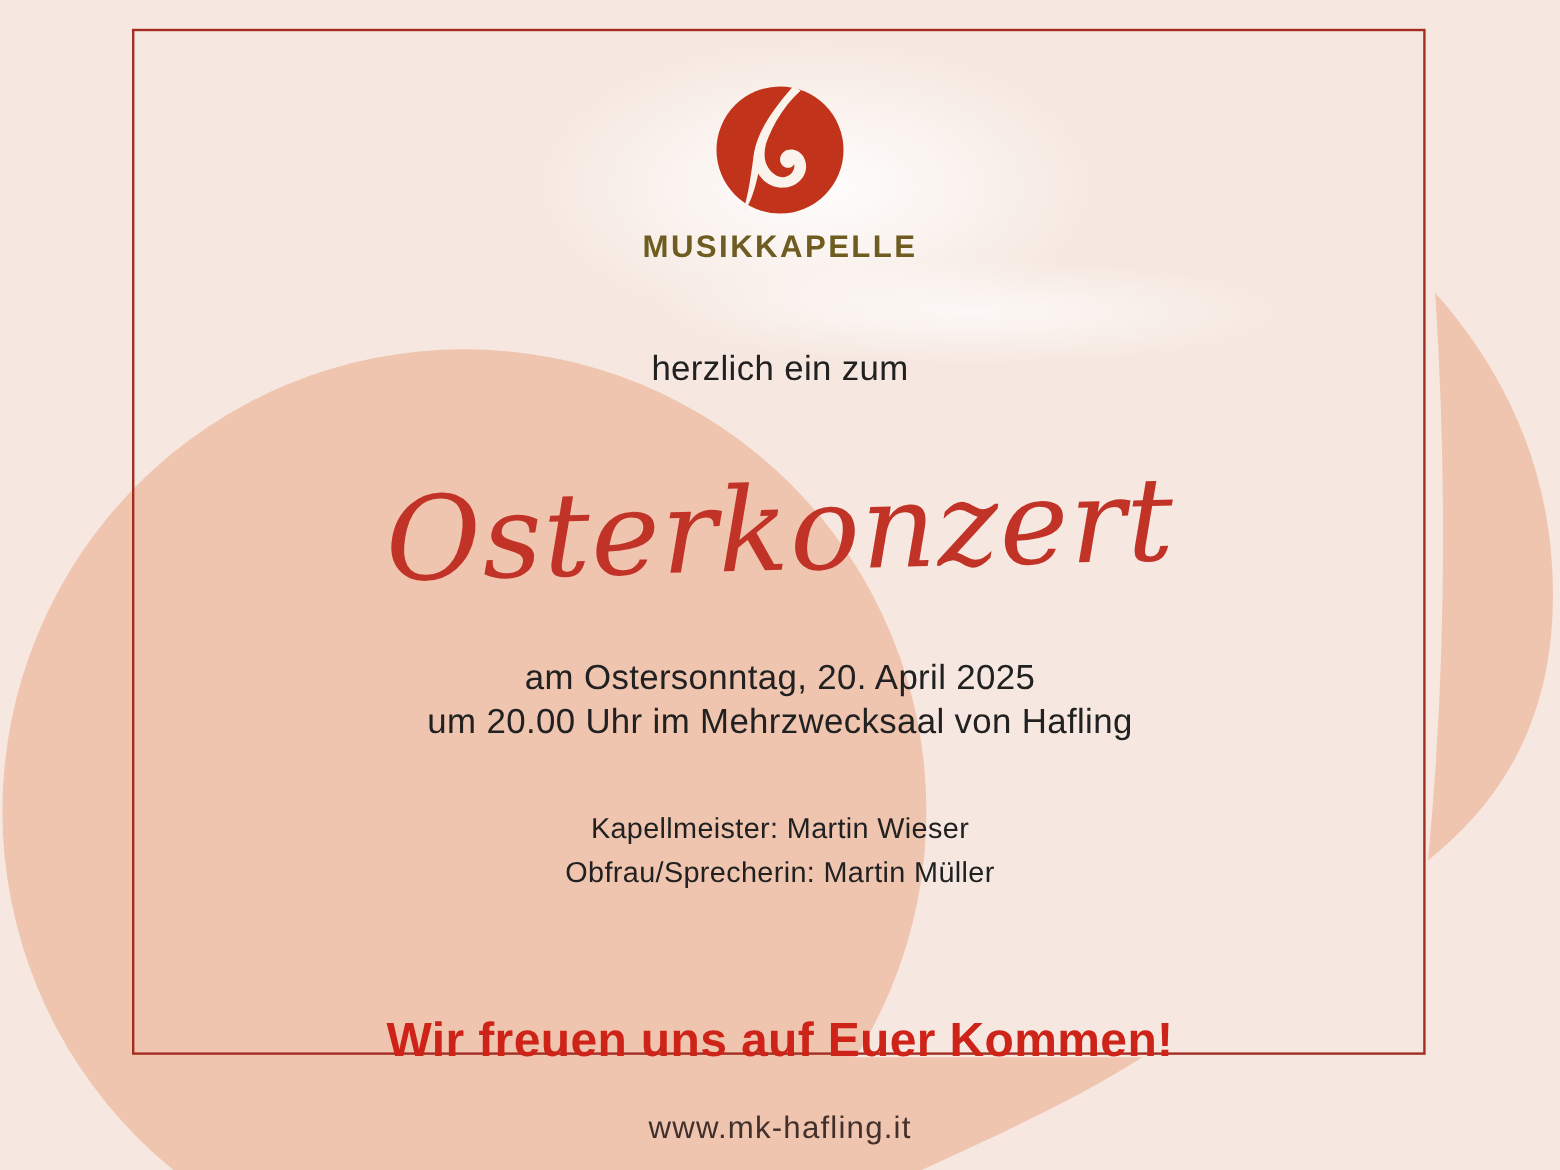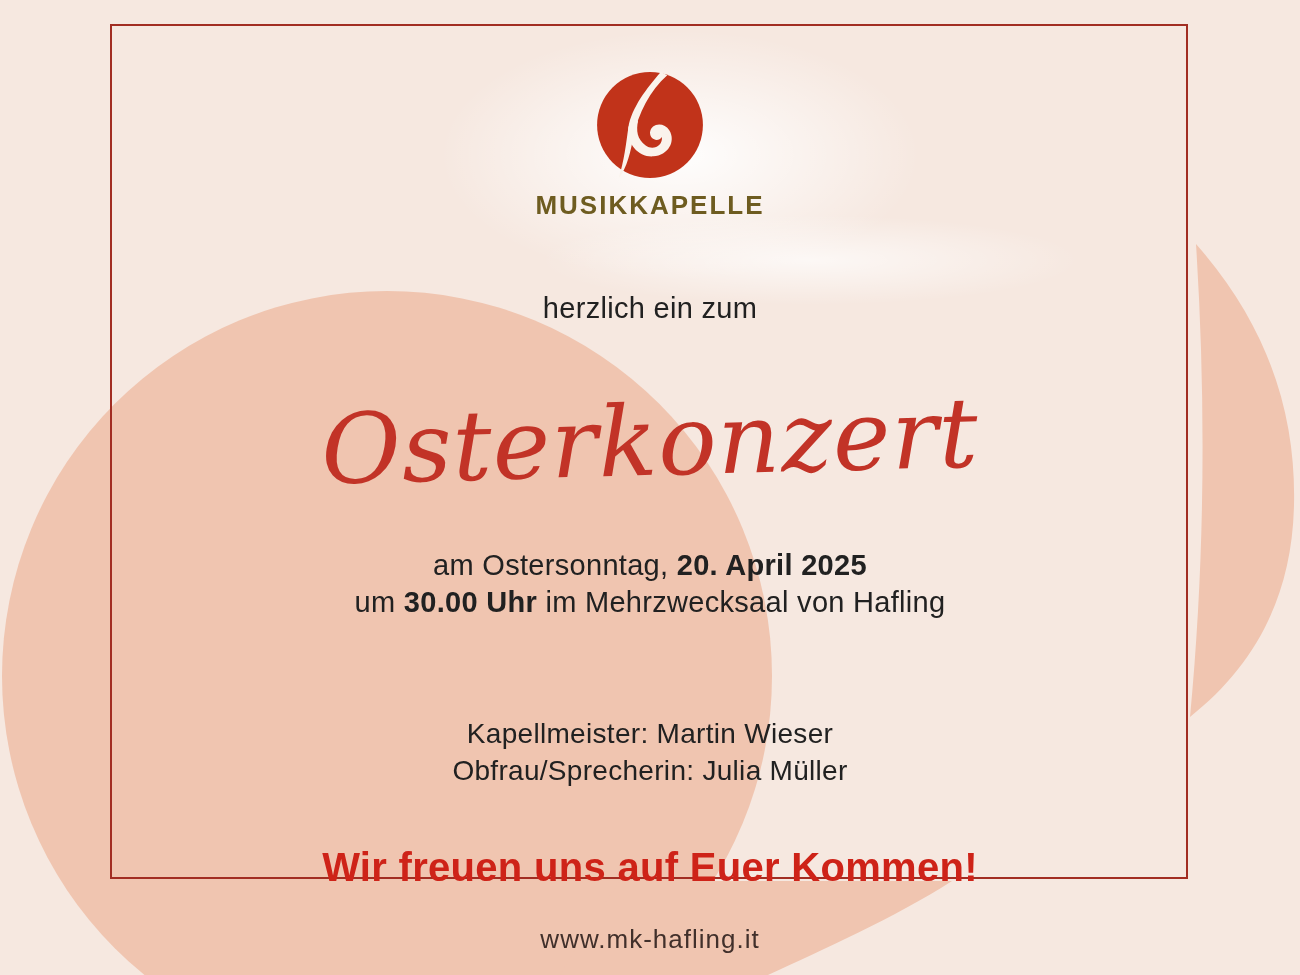--- a/index.html
+++ b/index.html
@@ -55,22 +55,22 @@
   .intro{top:290px;font-size:29px;line-height:36px;color:var(--text-dark);letter-spacing:.3px;}
   .script-title{
     top:372px;
     font-family:"DejaVu Serif","Liberation Serif",serif;
     font-style:italic;font-weight:400;
     font-size:97px;line-height:140px;
     color:var(--script-red);letter-spacing:1px;
     transform:rotate(-1.5deg);
   }
   .event{top:547px;font-size:29px;line-height:37px;color:var(--text-dark);letter-spacing:.3px;}
-  .event b{font-weight:700;}
-  .people{top:672px;font-size:28px;line-height:37px;color:var(--text-dark);letter-spacing:.3px;margin-top:43px;}
+  .event b{font-weight:400;}
+  .people{top:672px;font-size:24px;line-height:37px;color:var(--text-dark);letter-spacing:.3px;}
   .closing{top:845px;font-size:40px;font-weight:700;color:var(--closing-red);letter-spacing:.3px;}
   .footer{top:924px;font-size:26px;color:var(--footer-text);letter-spacing:1px;}
 </style>
 </head>
 <body>
 
 <div class="poster">
 
   <svg class="bg-decor" viewBox="0 0 1300 975" xmlns="http://www.w3.org/2000/svg">
 
@@ -103,25 +103,25 @@
   </div>
 
   <div class="col intro">
     <div>herzlich ein zum</div>
   </div>
 
   <div class="col script-title">Osterkonzert</div>
 
   <div class="col event">
     <div><span>am Ostersonntag, </span><b>20. April 2025</b></div>
-    <div><span>um </span><b>30.00 Uhr</b><span> im Mehrzwecksaal von Hafling</span></div>
+    <div><span>um </span><b>20.00 Uhr</b><span> im Mehrzwecksaal von Hafling</span></div>
   </div>
 
   <div class="col people">
     <div>Kapellmeister: Martin Wieser</div>
-    <div>Obfrau/Sprecherin: Julia Müller</div>
+    <div>Obfrau/Sprecherin: Martin Müller</div>
   </div>
 
   <div class="col closing">Wir freuen uns auf Euer Kommen!</div>
 
   <div class="col footer">www.mk-hafling.it</div>
 
 </div>
 
 </body></html>

